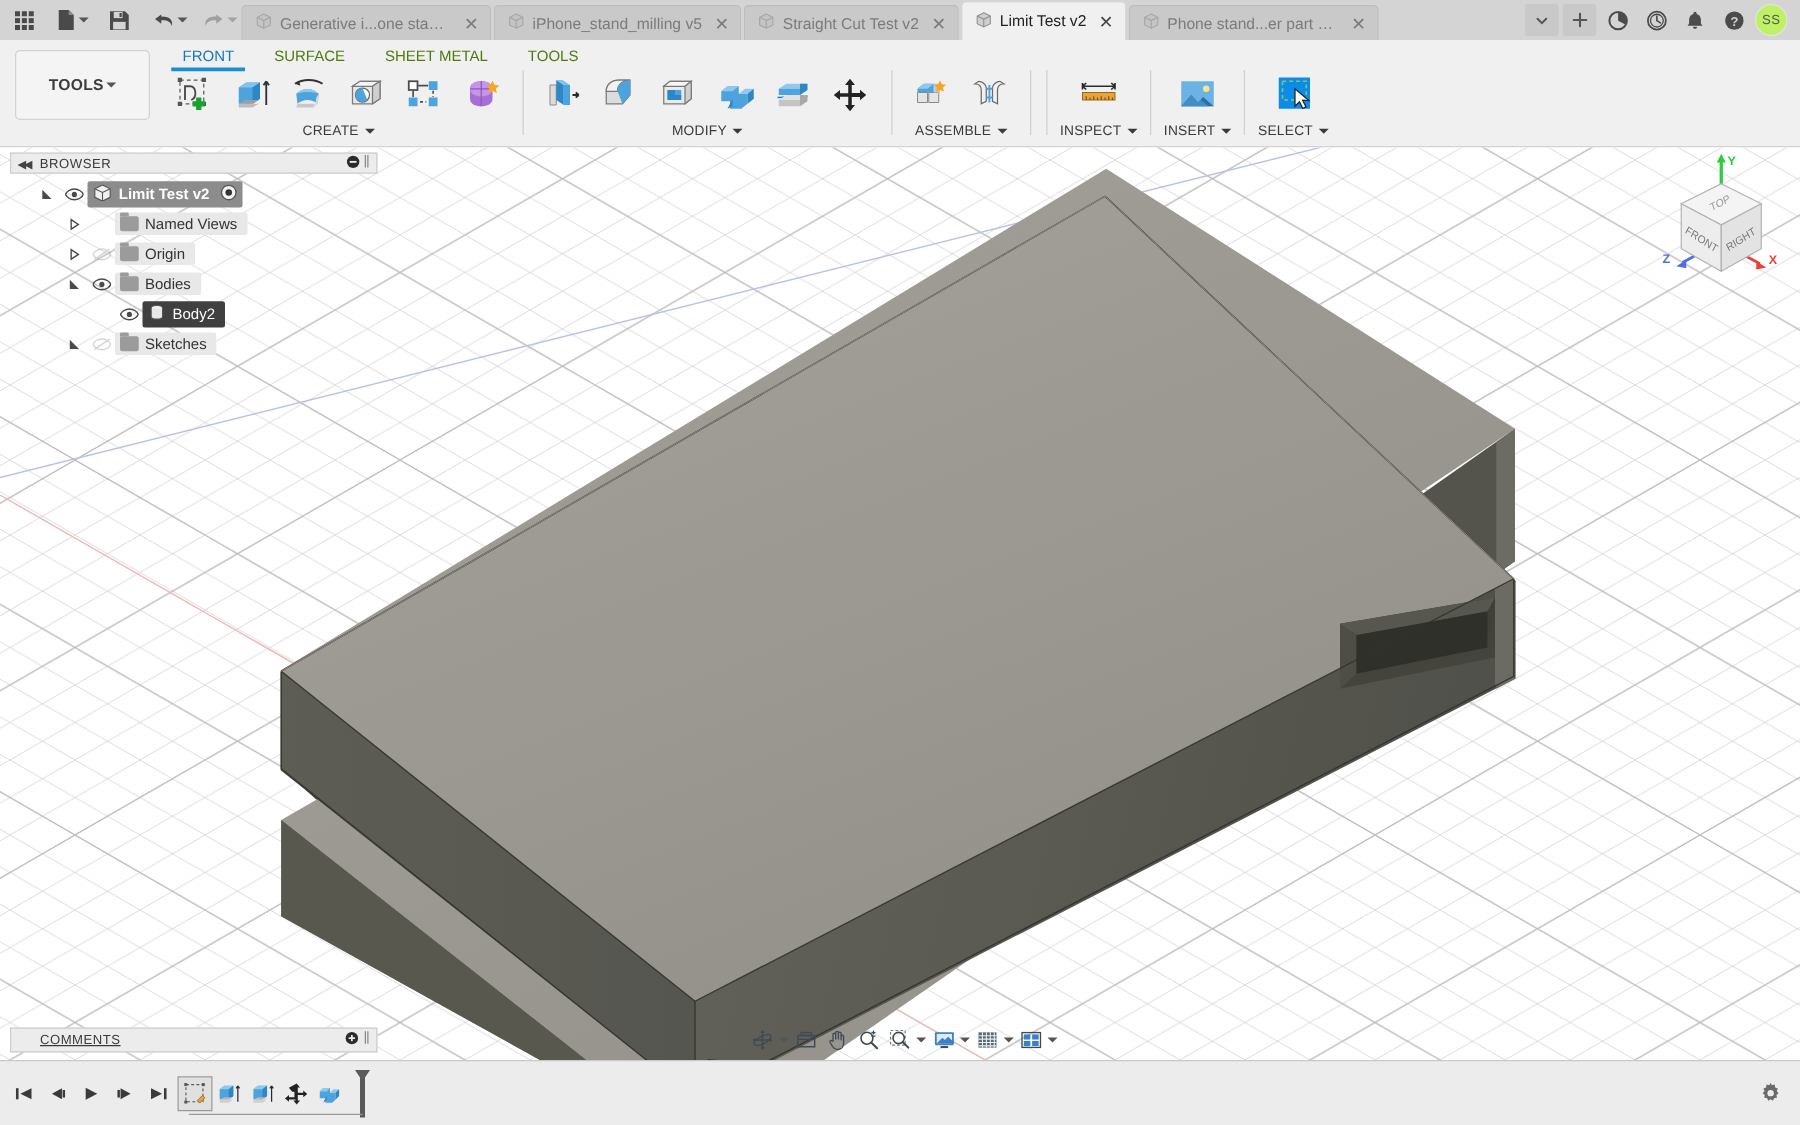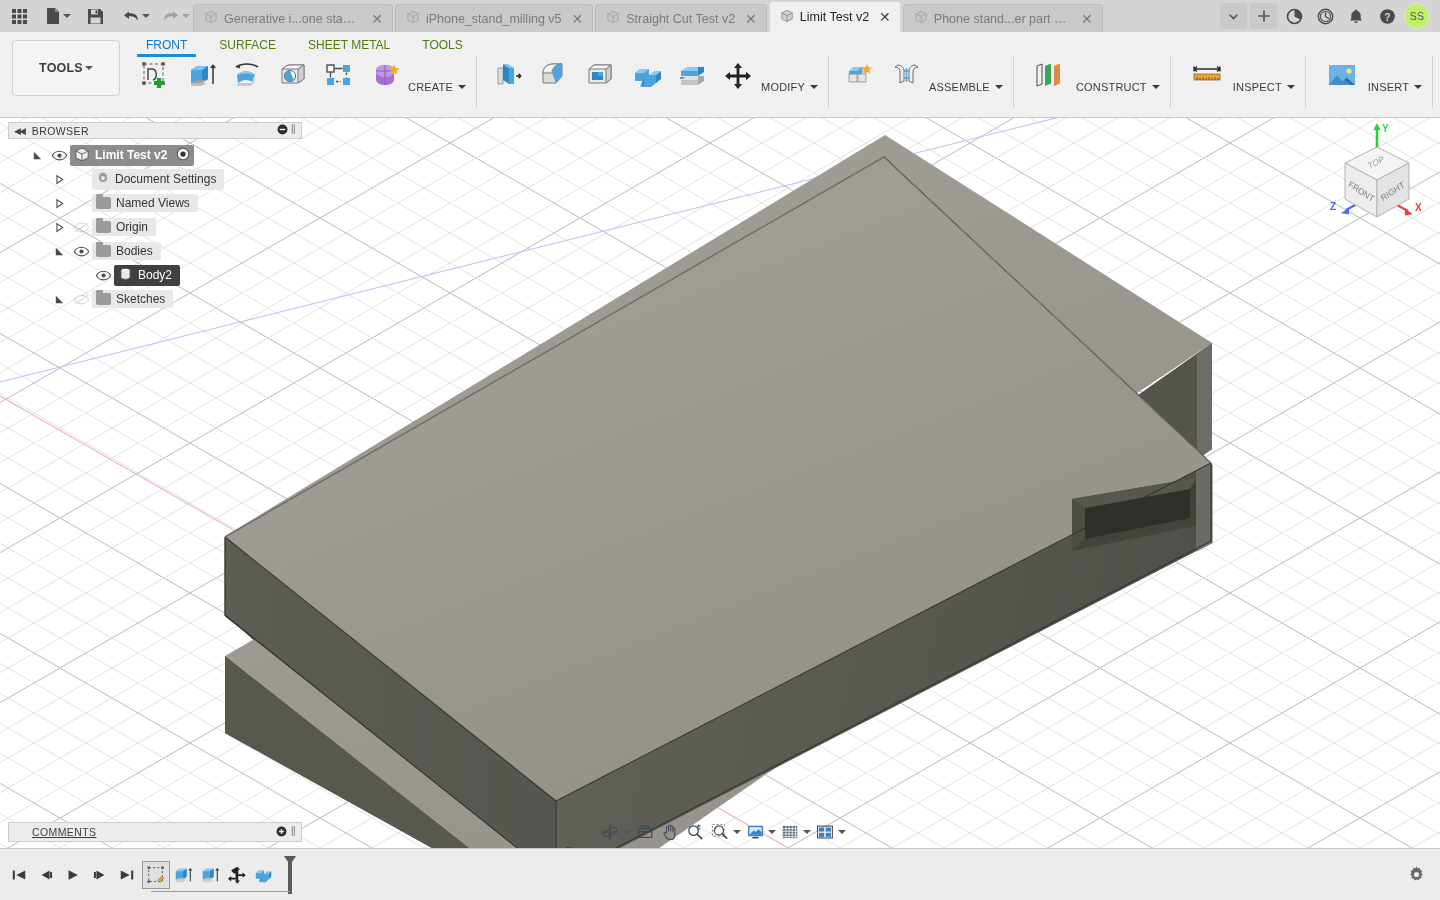--- a/index.html
+++ b/index.html
@@ -64,21 +64,21 @@
   }
   .ws-tabs { position: absolute; top: 3px; left: 130px; display: flex; gap: 0; }
   .ws-tab {
     font-size: 12px; color: #4d7c0f; padding: 3px 16px 5px 16px; position: relative; white-space: nowrap;
   }
   .ws-tab.active { color: #1675c0; }
   .ws-tab.active::after {
     content: ""; position: absolute; left: 7px; right: 7px; bottom: 0; height: 3px; background: #1a8cd8;
   }
   .groups { position: absolute; top: 22px; left: 130px; display: flex; align-items: flex-start; height: 64px; }
-  .grp { display: flex; flex-direction: row; padding: 0 4px; height: 64px; }
+  .grp { display: flex; flex-direction: column; align-items: center; padding: 0 4px; height: 64px; }
   .grp-row { display: flex; align-items: flex-start; gap: 2px; height: 44px; padding-top: 1px; }
   .grp-lbl {
     font-size: 11px; color: #3b3b3b; display: flex; align-items: center; gap: 3px;
     margin-top: 1px; letter-spacing: .2px;
   }
   .grp-lbl .caret { border-top-color: #3b3b3b; }
   .tool { width: 44px; height: 42px; display: flex; align-items: center; justify-content: center; }
   .sep { width: 1px; height: 52px; background: #d0d0d0; margin: 0 6px; align-self: flex-start; margin-top: 2px; }
 
   
@@ -459,35 +459,20 @@
           </div>
         </div>
         <div class="grp-lbl">
           <span>ASSEMBLE</span>
             <span class="caret"></span>
         </div>
       </div>
 
       <div class="sep"></div>
 
-      <div class="grp">
-        <div class="grp-row">
-          <div class="tool" style="width:52px">
-            <svg width="36" height="30" viewBox="0 0 36 30">
-              <path d="M5 5l5-2v20l-5 2z" fill="#f2f2f2" stroke="#4a4a4a" stroke-width="1"></path>
-              <path d="M13 5l6-2.4v20L13 25z" fill="#3aa758"></path>
-              <path d="M22 5l6-2.4v20L22 25z" fill="#e08a4a"></path>
-            </svg>
-          </div>
-        </div>
-        <div class="grp-lbl">
-          <span>CONSTRUCT</span>
-            <span class="caret"></span>
-        </div>
-      </div>
 
       <div class="sep"></div>
 
       <div class="grp">
         <div class="grp-row">
           <div class="tool" style="width:52px">
             <svg width="36" height="30" viewBox="0 0 36 30">
               <path d="M5 8h26M5 8l3 2.6M5 8l3-2.6M31 8l-3 2.6M31 8l-3-2.6M5 5.4v5.2M31 5.4v5.2" stroke="#2b2b2b" stroke-width="1.3" fill="none"></path>
               <rect x="5" y="13" width="26" height="6" fill="#e8a33d" stroke="#9a6a18" stroke-width=".8"></rect>
               <g stroke="#7a4f10" stroke-width=".9">
@@ -744,35 +729,20 @@
           </span>
         </div>
         <div class="node" style="padding-left: 40px;">
           <span class="tw">
             <svg width="11" height="11" viewBox="0 0 12 12">
               <path d="M3.2 1.8 L9.5 6 L3.2 10.2 Z" fill="none" stroke="#4a4a4a" stroke-width="1.2"></path>
             </svg>
           </span>
           <span class="eye"></span>
           <span class="nlabel">
-            <span><svg width="14" height="14" viewBox="0 0 16 16">
-                <path d="M8 .9l.9 1.7 1.9-.4.3 1.9 1.8.7-.8 1.8 1.3 1.4-1.4 1.3.4 1.9-1.9.2-.8 1.8-1.7-1-1.6 1-.8-1.8-1.9-.2.4-1.9L2.6 8l1.3-1.4-.8-1.8L4.9 4l.3-1.9 1.9.4z" fill="#9b9b9b"></path>
-                <circle cx="8" cy="8" r="2.2" fill="#ececec"></circle>
-              </svg></span>
-            <span>Document Settings</span>
-          </span>
-        </div>
-        <div class="node" style="padding-left: 40px;">
-          <span class="tw">
-            <svg width="11" height="11" viewBox="0 0 12 12">
-              <path d="M3.2 1.8 L9.5 6 L3.2 10.2 Z" fill="none" stroke="#4a4a4a" stroke-width="1.2"></path>
-            </svg>
-          </span>
-          <span class="eye"></span>
-          <span class="nlabel">
             <span class="folder"></span>
             <span>Named Views</span>
           </span>
         </div>
         <div class="node" style="padding-left: 40px;">
           <span class="tw">
             <svg width="11" height="11" viewBox="0 0 12 12">
               <path d="M3.2 1.8 L9.5 6 L3.2 10.2 Z" fill="none" stroke="#4a4a4a" stroke-width="1.2"></path>
             </svg>
           </span>

